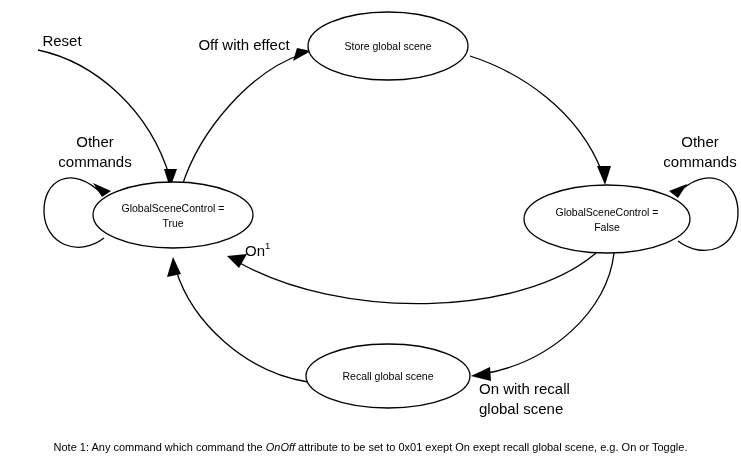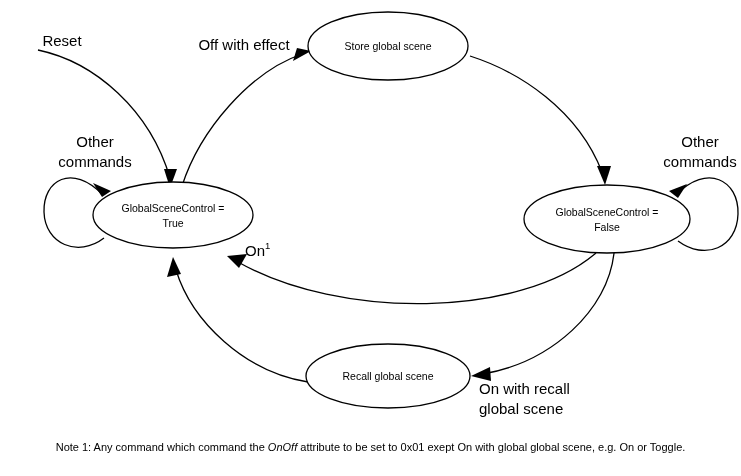--- a/index.html
+++ b/index.html
@@ -156,15 +156,15 @@
 
     <g>
       <text class="edge-label left-align" x="245" y="252"><tspan>On</tspan><tspan class="sup-mark">1</tspan></text>
     </g>
 
     <text class="edge-label left-align" x="479" y="390">On with recall</text>
     <text class="edge-label left-align" x="479" y="410">global scene</text>
 
   </svg>
 
-  <div class="note-text"><span>Note 1: Any command which command the </span><i>OnOff</i><span> attribute to be set to 0x01 exept On with global global scene, e.g. On or Toggle.</span></div>
+  <div class="note-text"><span>Note 1: Any command which command the </span><i>OnOff</i><span> attribute to be set to 0x01 exept On exept recall global scene, e.g. On or Toggle.</span></div>
 
 </div>
 
 </body></html>

